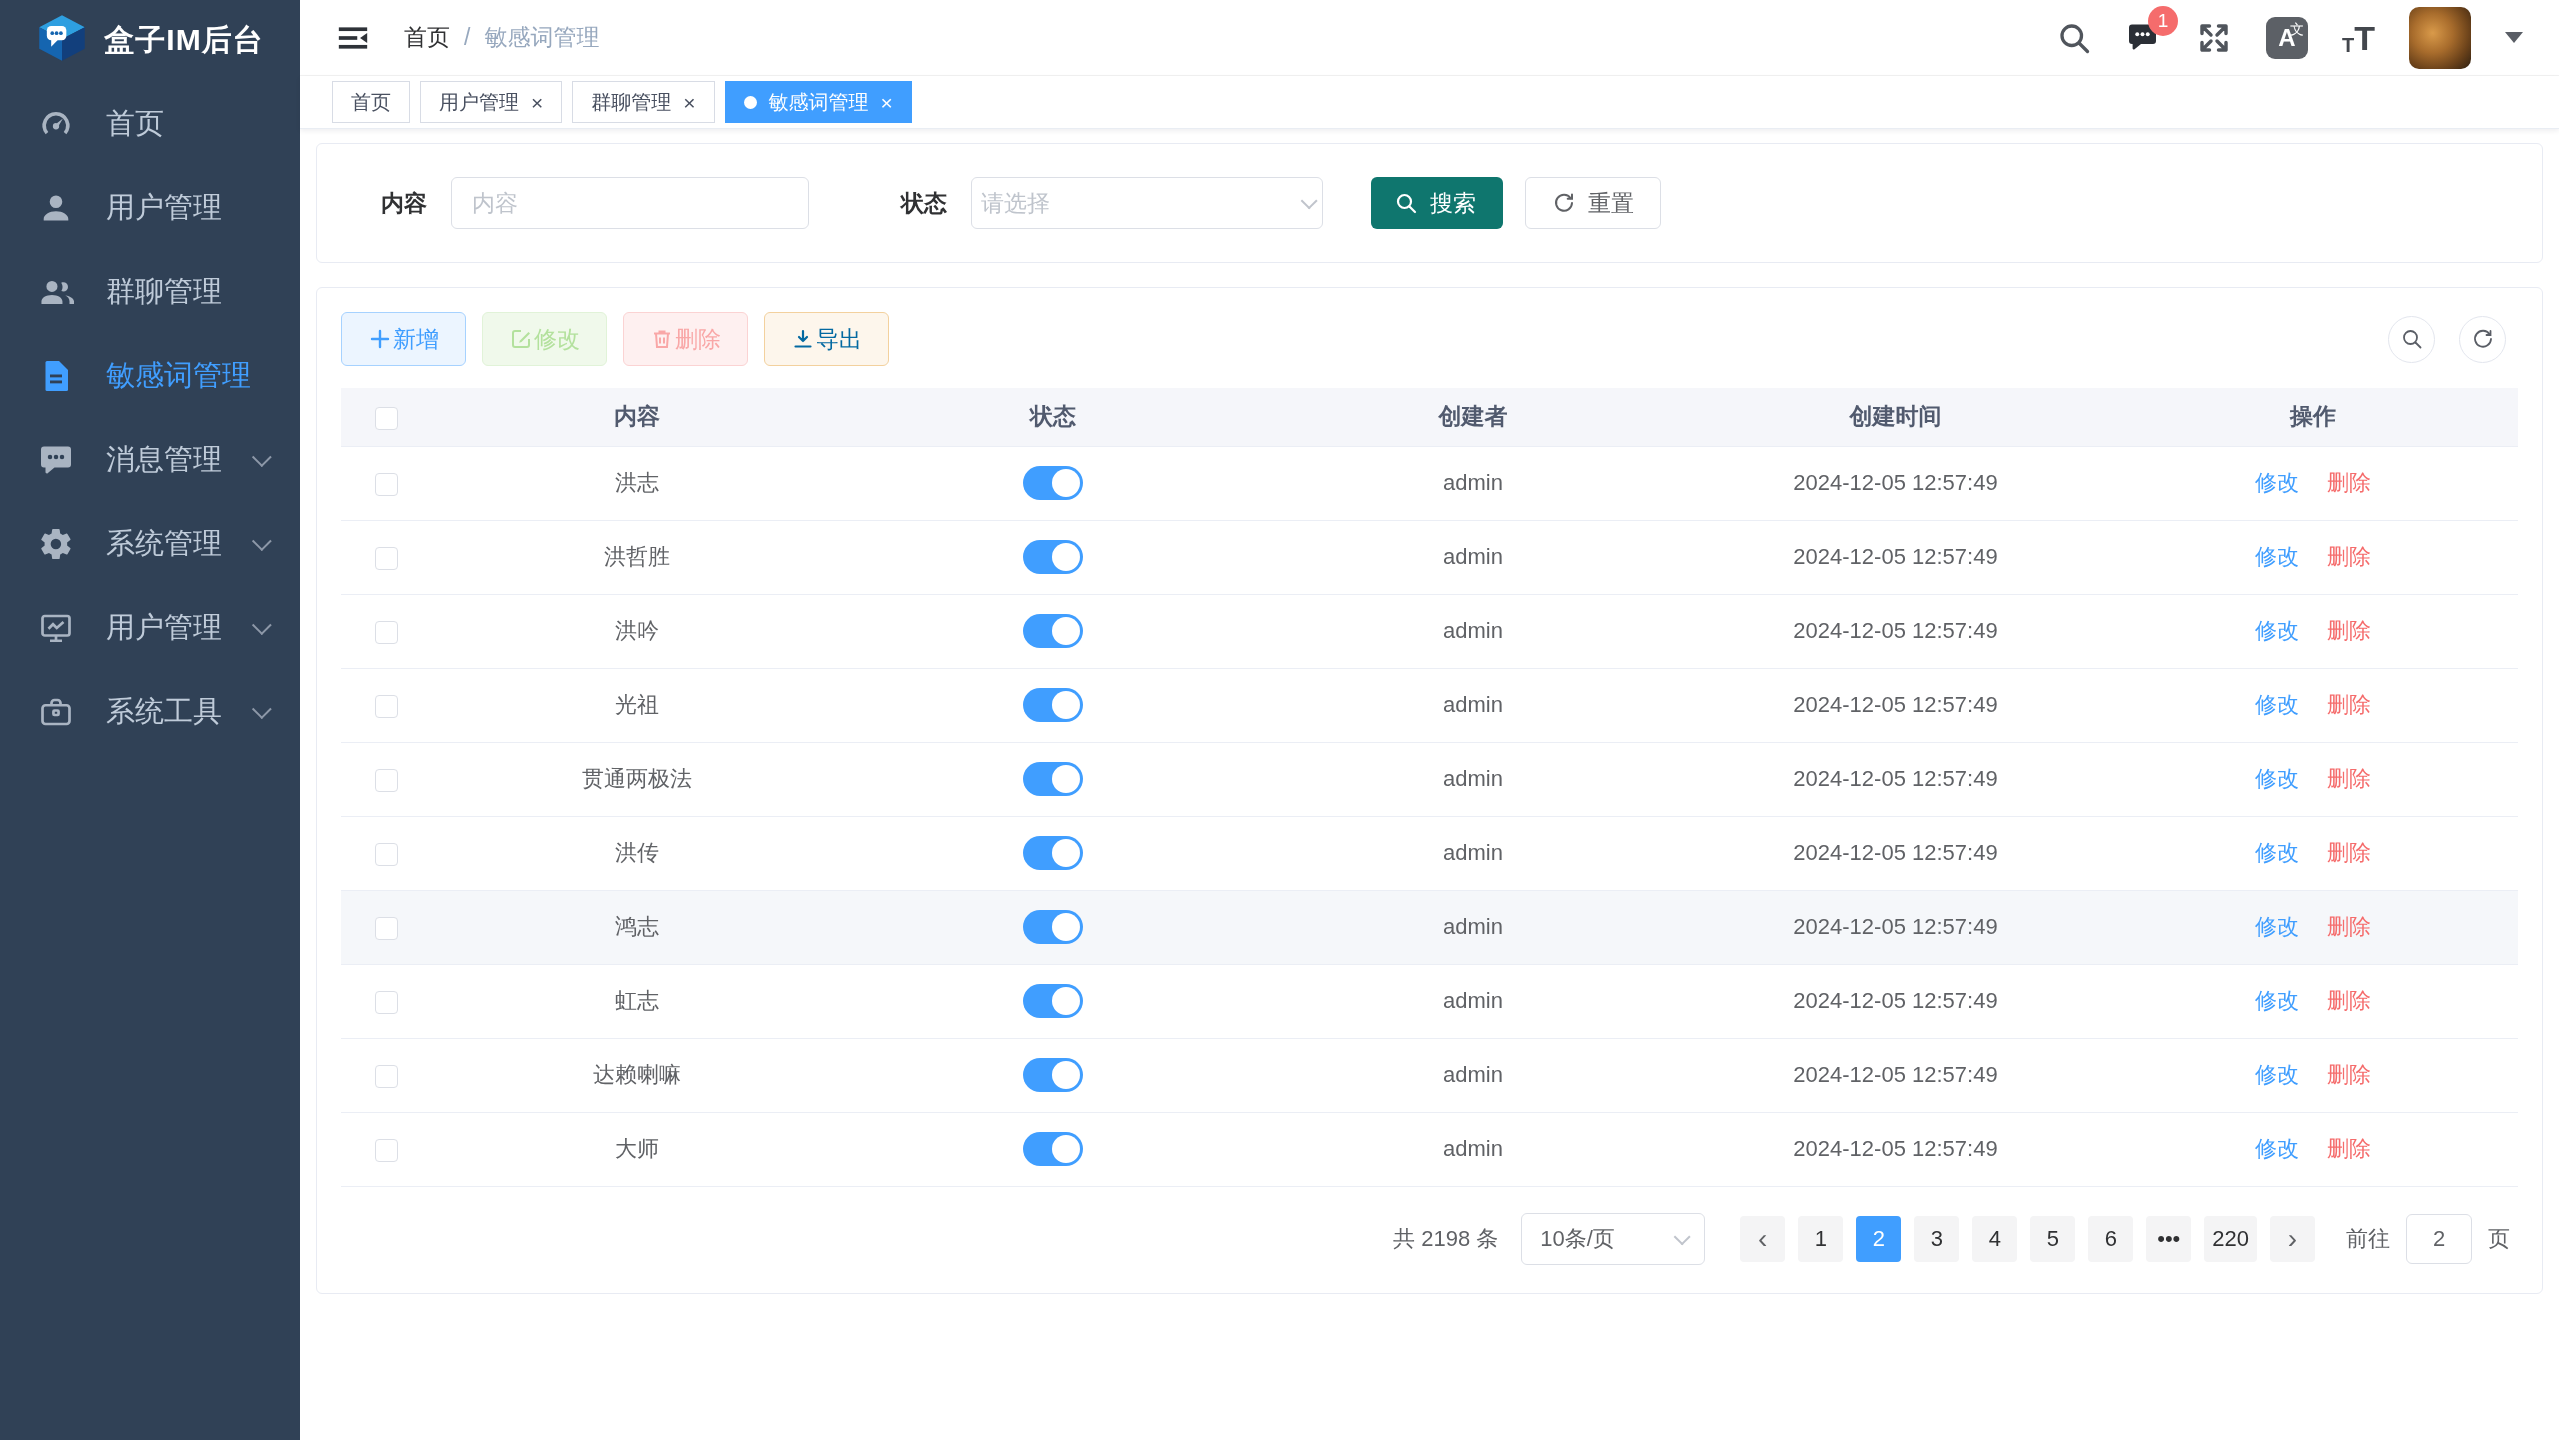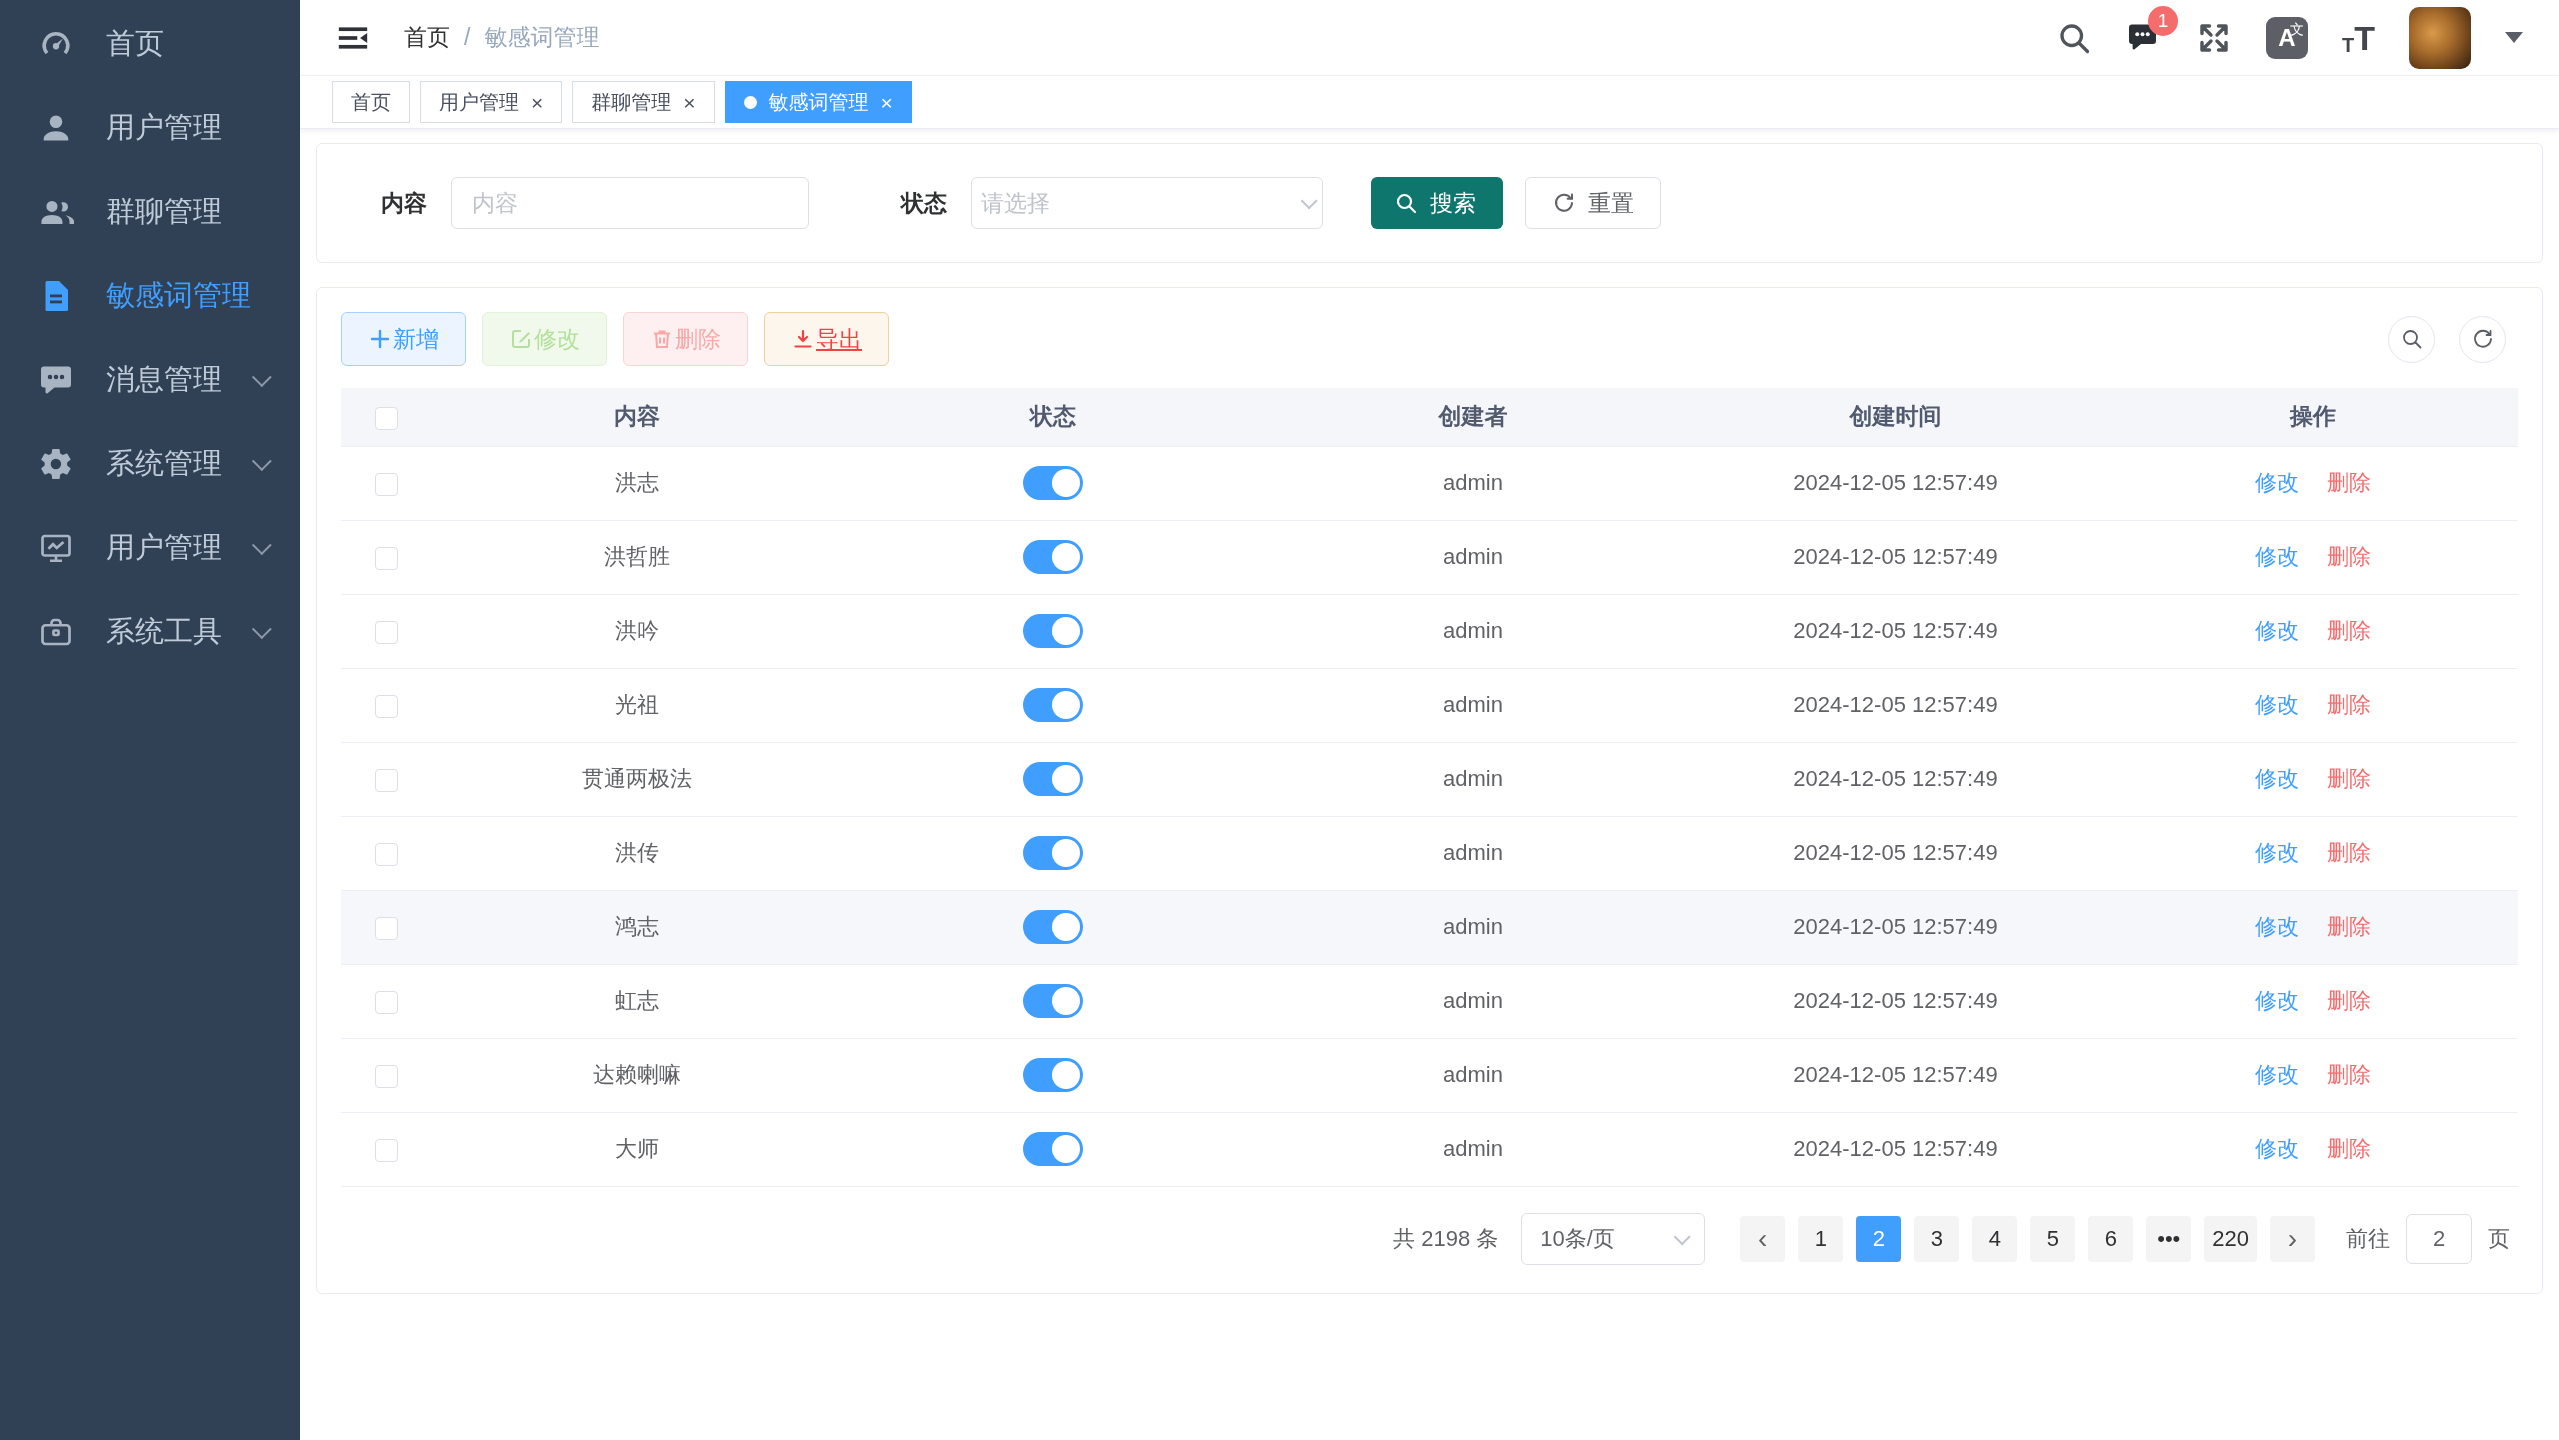--- a/index.html
+++ b/index.html
@@ -61,21 +61,21 @@
   .btn-search { background:#0f766e; color:#fff; margin-left:48px;padding-left:22px; }
   .btn-reset { background:#fff; border-color:#dcdfe6; color:#606266; margin-left:22px; }
   
   .table-card { padding:24px 24px 28px; display:flex; flex-direction:column; }
   .toolbar { display:flex; align-items:center; gap:16px; }
   .tbtn { height:54px; padding:0 26px; border-radius:6px; font-size:23px; display:inline-flex; align-items:center; gap:1px; border:1px solid; cursor:pointer; font-family:inherit; }
   .tbtn svg { width:24px; height:24px; }
   .tbtn-add    { color:#409eff; background:#ecf5ff; border-color:#a6d2ff; }
   .tbtn-edit   { color:#b3e19d; background:#f0f9eb; border-color:#e1f3d8; cursor:not-allowed; }
   .tbtn-del    { color:#f9a7a7; background:#fef0f0; border-color:#fbd3d3; cursor:not-allowed; }
-  .tbtn-export { color:#ef4444; background:#fdf6ec; border-color:#f3d19e;text-decoration:underline; }
+  .tbtn-export { color:#0369a1; background:#fdf6ec; border-color:#f3d19e; }
   .tool-right { margin-left:auto; display:flex; gap:24px; align-items:center; padding-right:12px; }
   .circle-btn { width:47px; height:47px; border-radius:50%; border:1px solid #e3e6ee; background:#fff; display:flex; align-items:center; justify-content:center; color:#5a5e66; cursor:pointer; }
   .circle-btn svg { width:24px; height:24px; }
   table { margin-top:22px; width:100%; border-collapse:collapse; table-layout:fixed; }
   th { background:#f5f6fa; height:58px; font-size:23px; color:#515a6e; font-weight:bold; border-bottom:1px solid #ebeef5; text-align:center; }
   td { height:74px; font-size:22px; color:#606266; text-align:center; border-bottom:1px solid #ebeef5; }
   tr.hl td { background:#f5f7fa; }
   .checkbox { width:23px; height:23px; border:1.5px solid #dcdfe6; border-radius:4px; display:inline-block; background:#fff; cursor:pointer; vertical-align:middle; }
   .switch { width:60px; height:34px; border-radius:17px; background:#409eff; position:relative; display:inline-block; cursor:pointer; vertical-align:middle; }
   .switch::after { content:""; position:absolute; right:3px; top:3px; width:28px; height:28px; border-radius:50%; background:#fff; }
@@ -88,20 +88,35 @@
   .pg { min-width:45px; height:46px; padding:0 8px; border-radius:4px; background:#f4f4f5; color:#303133; display:flex; align-items:center; justify-content:center; cursor:pointer; font-size:22px; }
   .pg.arrow { color:#606266; font-size:28px; }
   .pg.active { background:#409eff; color:#fff; }
   .goto { display:flex; align-items:center; gap:16px; margin-left:18px; }
   .goto input { width:66px; height:50px; border:1px solid #dcdfe6; border-radius:6px; text-align:center; font-size:22px; color:#606266; outline:none; font-family:inherit; }
 </style>
 </head>
 <body>
 
 <aside class="sidebar">
+  <div class="logo-row">
+    <span>
+      <svg width="52" height="52" viewBox="0 0 48 48">
+        <polygon points="24,3 45,14 24,25 3,14" fill="#2e9fe0"></polygon>
+        <polygon points="3,14 24,25 24,45 3,34" fill="#1565b0"></polygon>
+        <polygon points="45,14 24,25 24,45 45,34" fill="#123f7c"></polygon>
+        <rect x="10" y="13" width="18" height="13" rx="4" fill="#fff"></rect>
+        <polygon points="14,25 14,32 21,25" fill="#fff"></polygon>
+        <circle cx="15" cy="19.5" r="1.7" fill="#1565b0"></circle>
+          <circle cx="19" cy="19.5" r="1.7" fill="#1565b0"></circle>
+          <circle cx="23" cy="19.5" r="1.7" fill="#1565b0"></circle>
+      </svg>
+    </span>
+    <span class="logo-text">盒子IM后台</span>
+  </div>
   <nav class="menu">
     <div class="menu-item">
       <span class="mi">
         <svg viewBox="0 0 24 24">
             <path fill="currentColor" d="M12 4a9 9 0 0 0-6.9 14.8l1.75-1.45a6.7 6.7 0 1 1 10.3 0l1.75 1.45A9 9 0 0 0 12 4zm4.6 4.4-4 3.1a2.1 2.1 0 0 0-.6-.1 2.1 2.1 0 1 0 2.1 2.1c0-.2 0-.4-.1-.6l2.6-4.5z"></path>
           </svg>
       </span>
       <span class="mi-label">首页</span>
     </div>
     <div class="menu-item">

